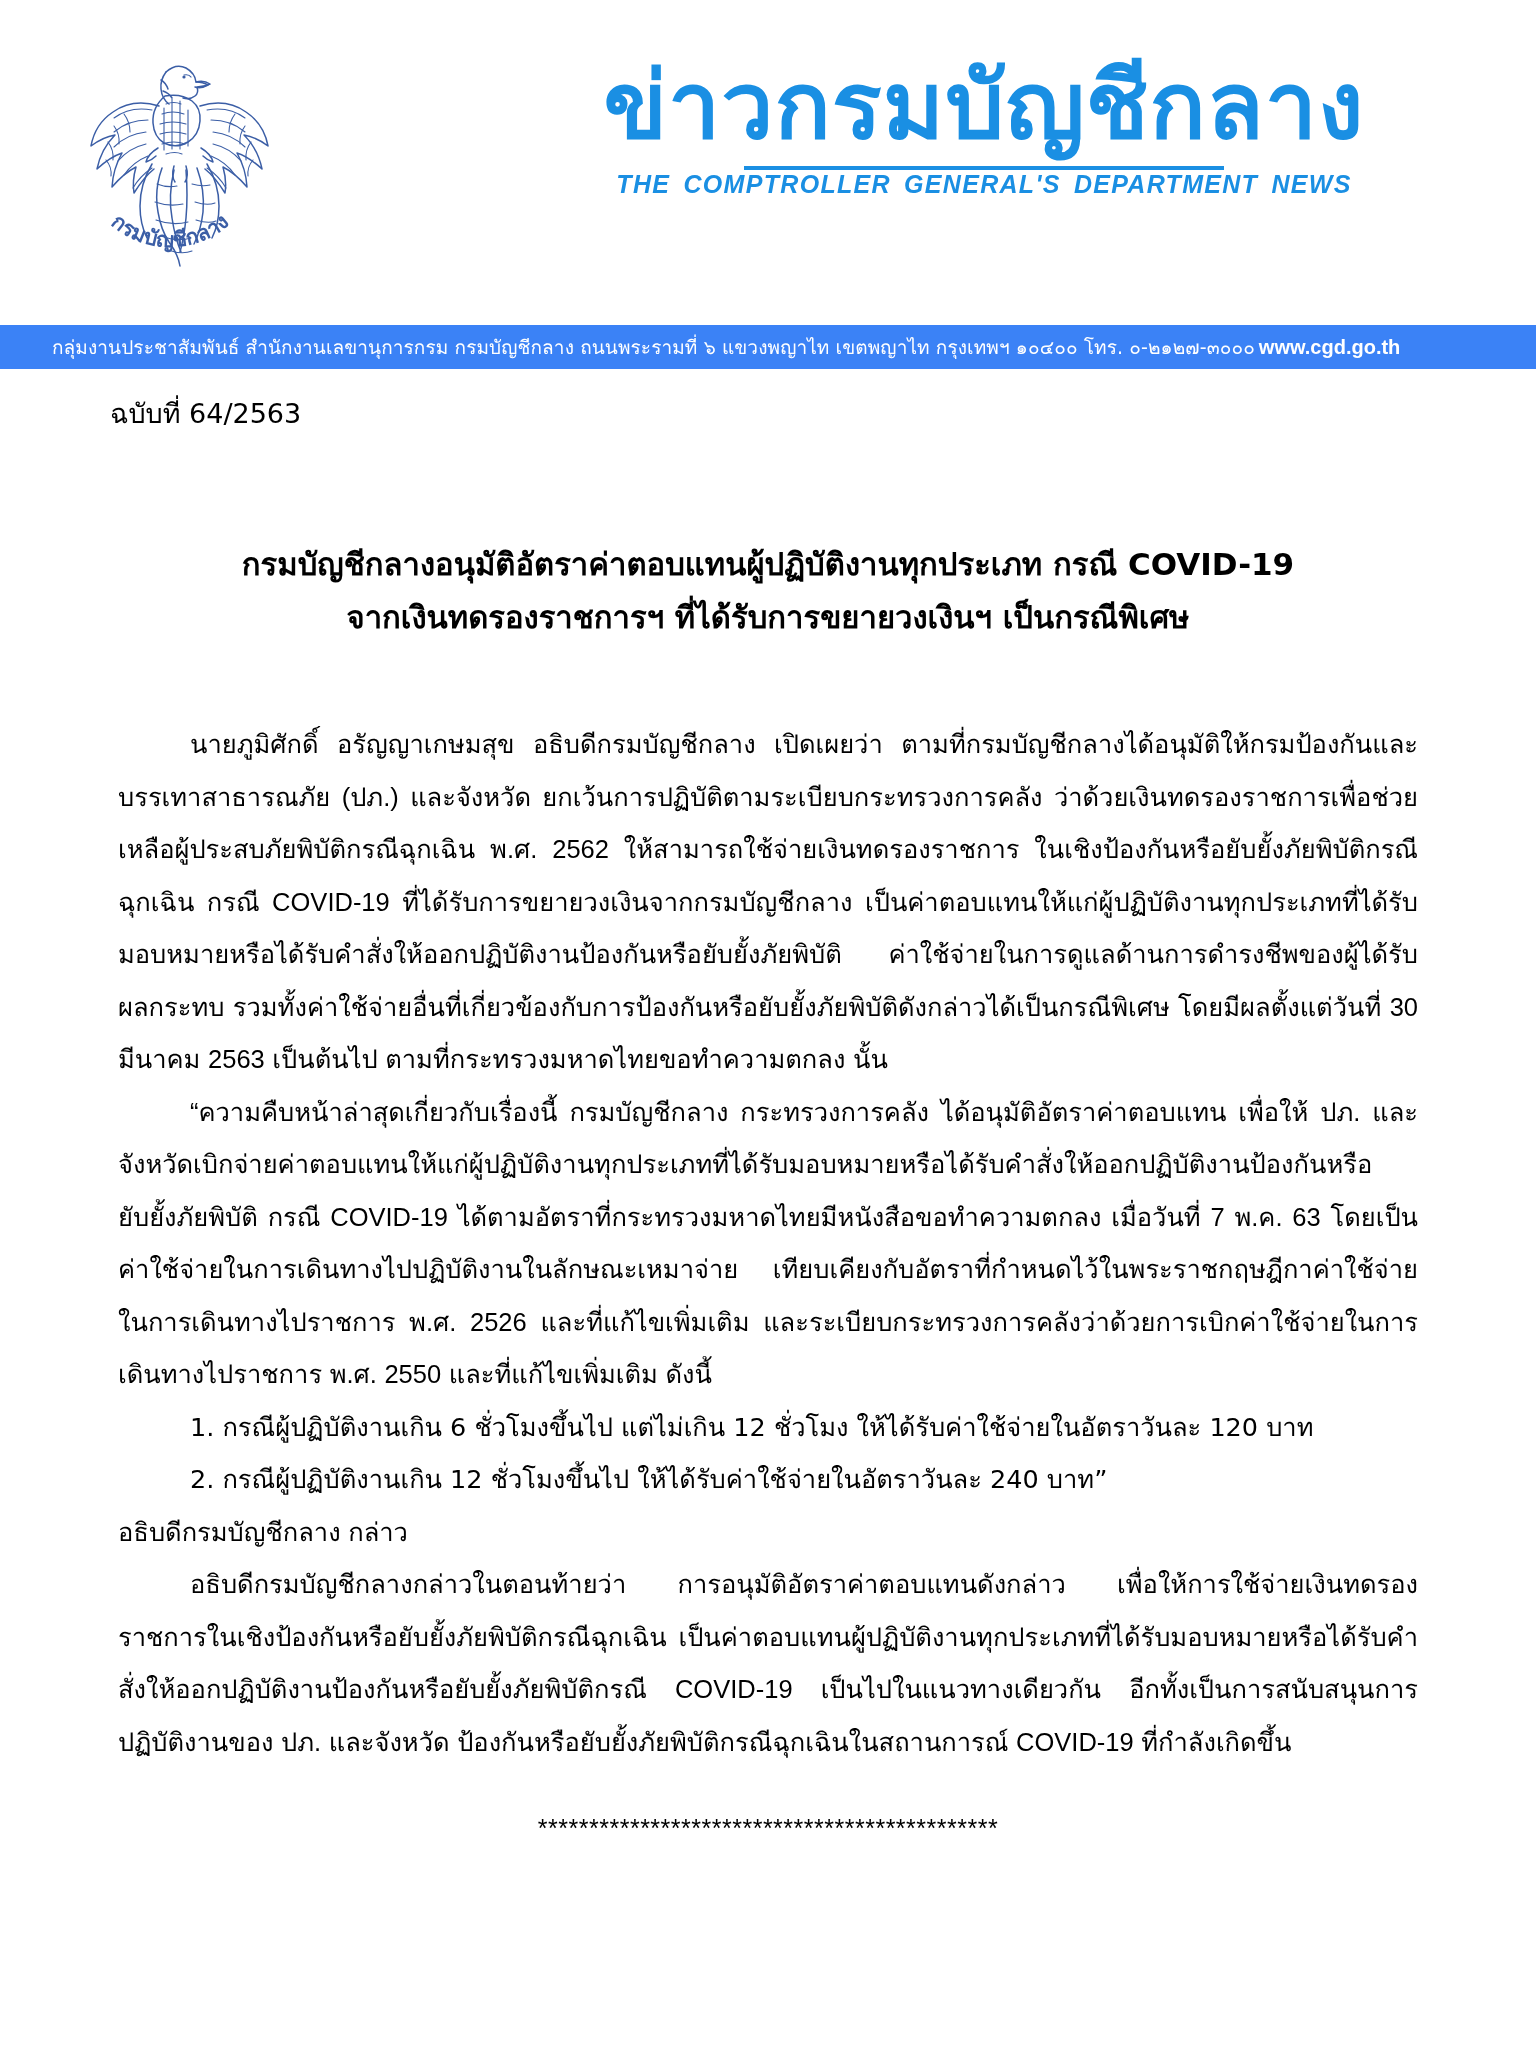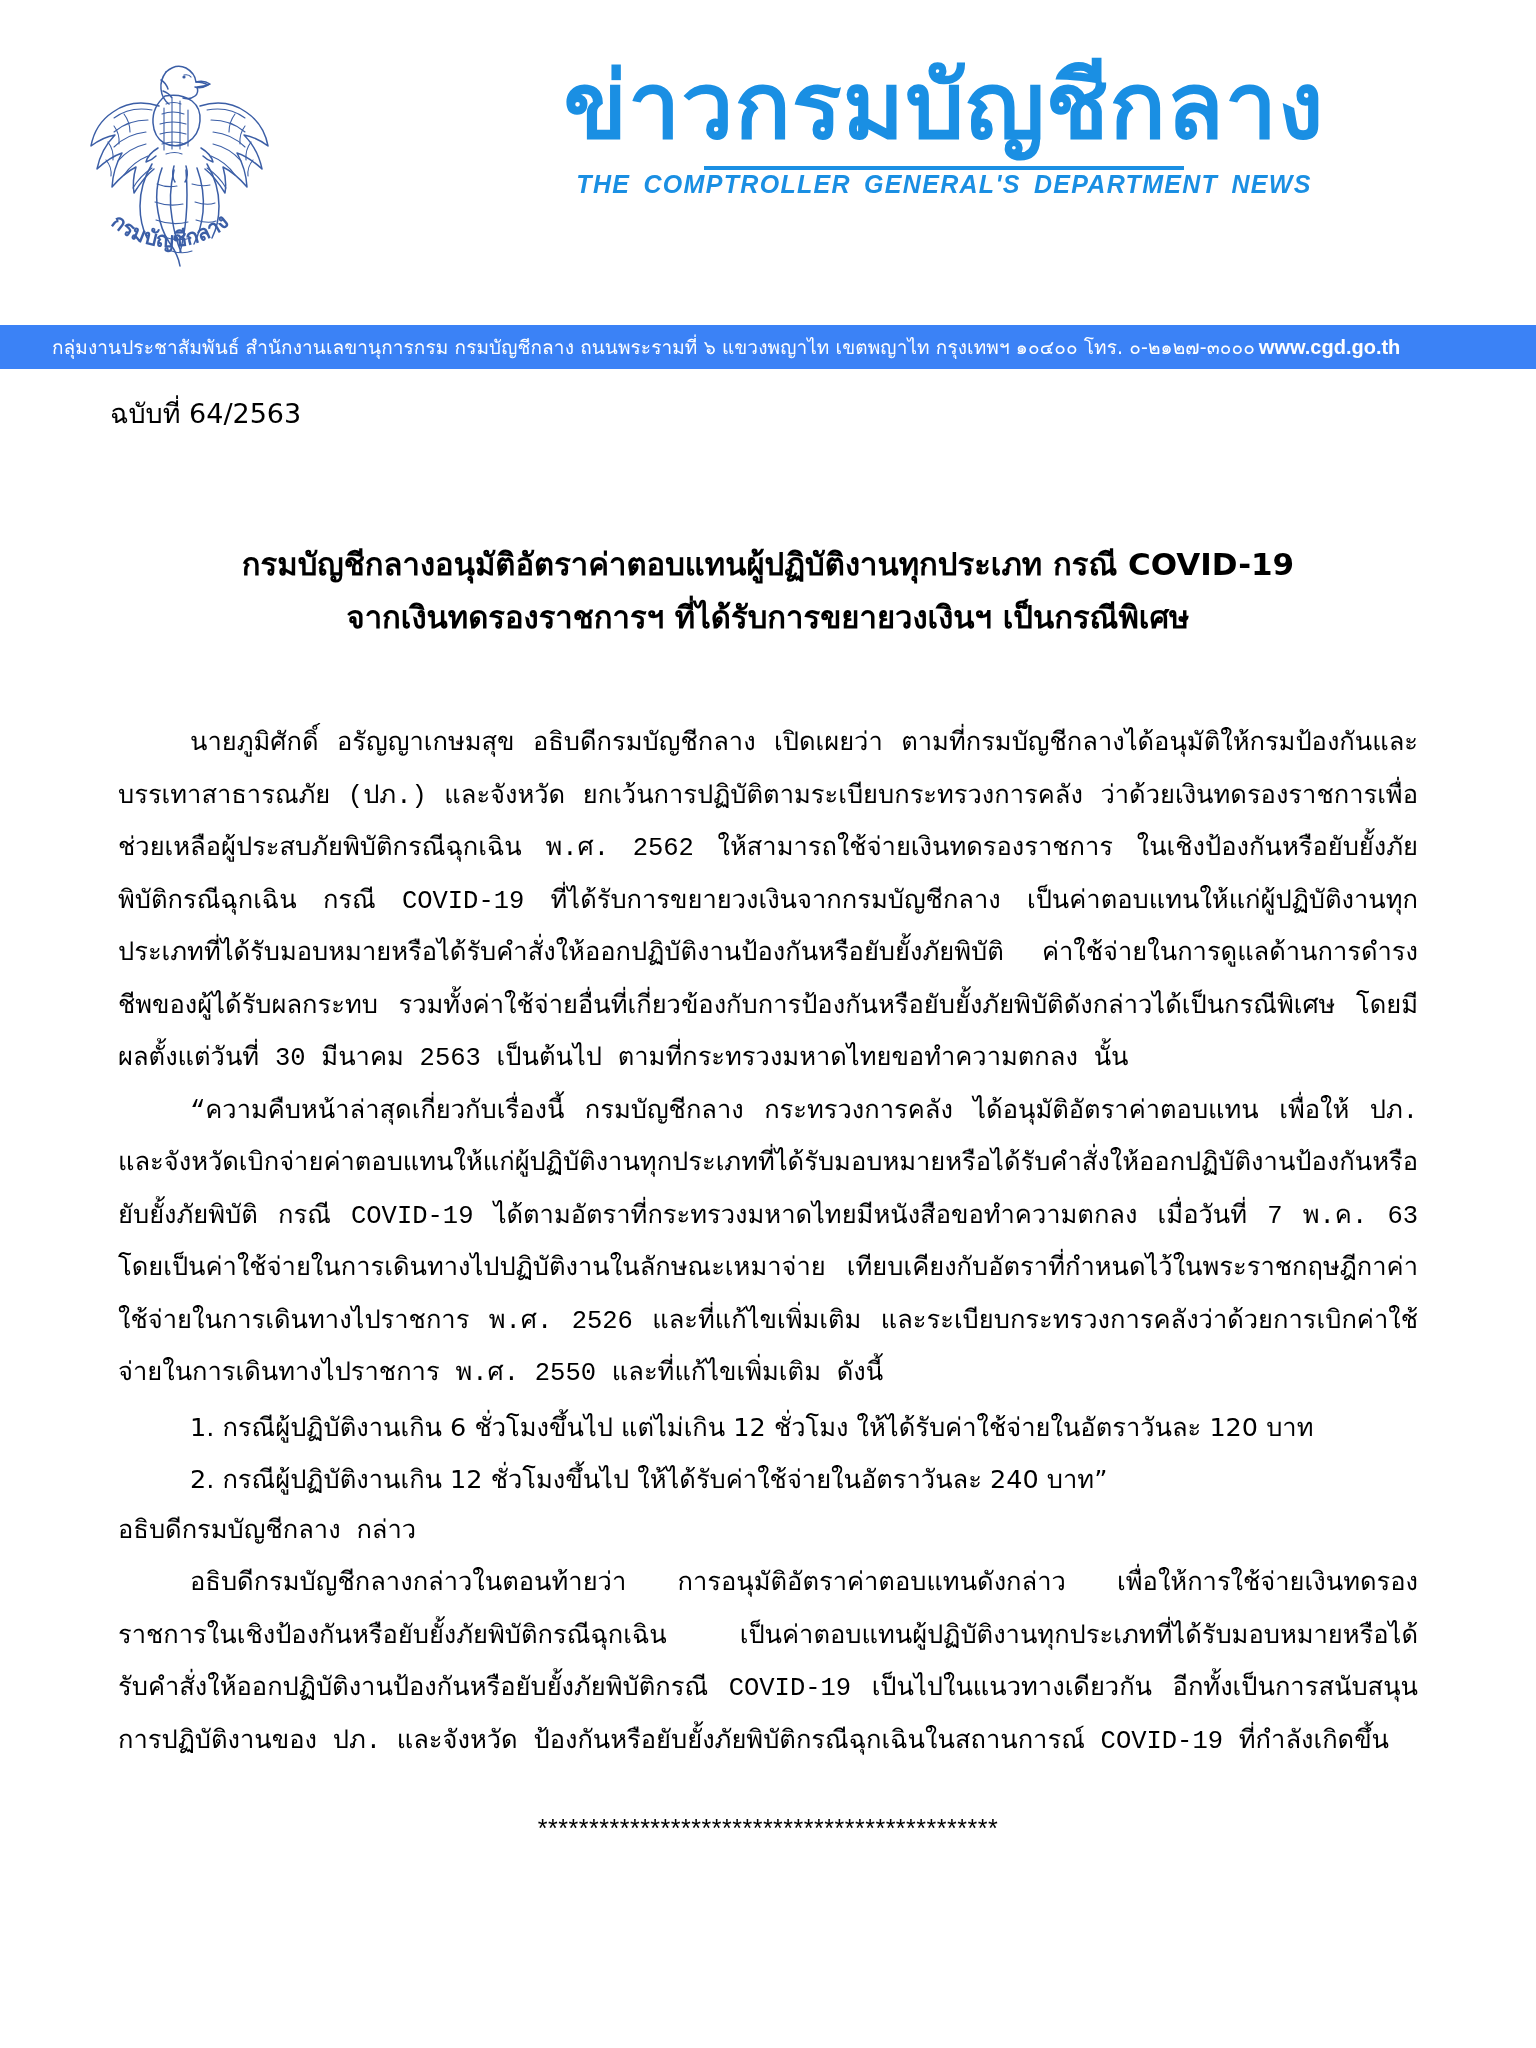--- a/index.html
+++ b/index.html
@@ -26,21 +26,21 @@
     position: absolute;
     left: 62px;
     top: 44px;
     width: 215px;
     height: 225px;
   }
   .emblem svg { display: block; width: 100%; height: 100%; }
 
   .masthead-center {
     position: absolute;
-    left: 504px;
+    left: 544px;
     top: 48px;
     width: 880px;
     text-align: center;
   }
   .masthead-thai {
     font-family: "DejaVu Sans", "Liberation Sans", sans-serif;
     font-size: 93px;
     line-height: 1.25;
     font-weight: 700;
     color: #1a8fe3;
@@ -131,21 +131,21 @@
   
   .body-wrap {
     position: absolute;
     left: 0;
     top: 718px;
     width: 1536px;
     padding: 0 118px;
   }
   p.para {
     margin: 0 0 0 0;
-    font-family: Liberation Mono, monospace;
+    font-family: Liberation Sans, sans-serif;
     font-size: 25.5px;
     line-height: 2.06;
     color: #000;
     text-align: justify;
     text-justify: inter-word;
     text-indent: 72px;
     word-spacing: 0.5px;
   }
   p.para.noindent { text-indent: 0; }
   .list-item {

